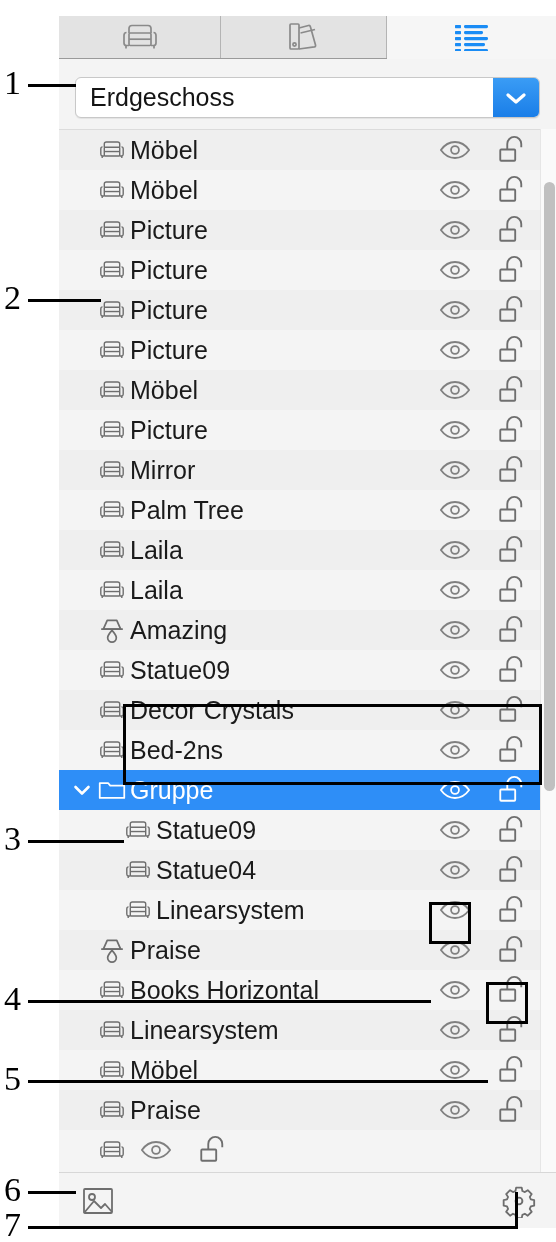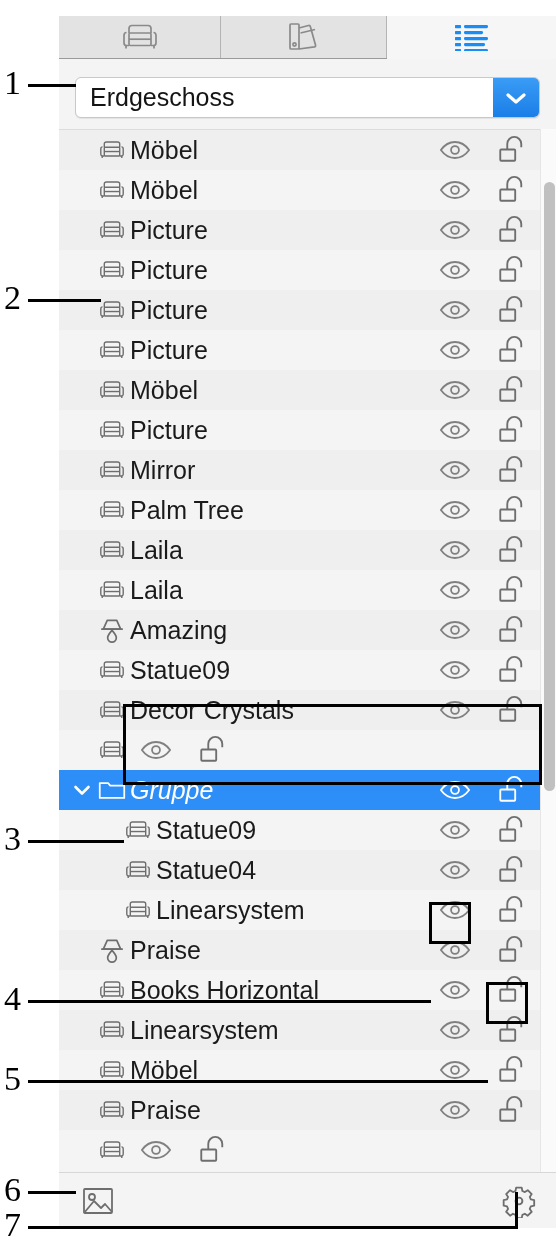--- a/index.html
+++ b/index.html
@@ -161,21 +161,21 @@
     justify-content: center;
   }
   .row-label {
     flex: 1;
     font-size: 25px;
     color: #1a1a1a;
     white-space: nowrap;
     overflow: hidden;
     padding-left: 1px;
   }
-  .row.selected .row-label { color: #ffffff; font-style: italic; }
+  .row.selected .row-label { color: #ffffff; }
   .eye-cell {
     flex: 0 0 54px;
     display: flex; align-items: center; justify-content: center;
   }
   .lock-cell {
     flex: 0 0 58px;
     display: flex; align-items: center; justify-content: center;
   }
 
   
@@ -798,20 +798,21 @@
                   <path d="M9 11 V6.5 Q9 3.5 12 3.5 H28 Q31 3.5 31 6.5 V11"></path>
                   <path d="M6.5 10.5 Q4 10.5 4 13.5 V21 Q4 23.5 6.5 23.5 H9"></path>
                   <path d="M33.5 10.5 Q36 10.5 36 13.5 V21 Q36 23.5 33.5 23.5 H31"></path>
                   <rect x="9" y="11" width="22" height="12.5" rx="1.2"></rect>
                   <path d="M9 17.2 H31"></path>
                   <path d="M6 23.5 V26.5"></path>
                   <path d="M34 23.5 V26.5"></path>
                 </g>
               </svg>
             </div>
+            <div class="row-label">Bed-2ns</div>
             <div class="eye-cell">
               <svg width="32" height="20" viewBox="0 0 34 20">
                 <g fill="none" stroke="#808080" stroke-width="1.9" stroke-linejoin="round">
                   <path d="M2 10 C7 3 13 1.5 17 1.5 C21 1.5 27 3 32 10 C27 17 21 18.5 17 18.5 C13 18.5 7 17 2 10 Z"></path>
                   <circle cx="17" cy="10" r="4.2"></circle>
                 </g>
               </svg>
             </div>
             <div class="lock-cell">
               <svg width="26" height="28" viewBox="0 0 26 30">

